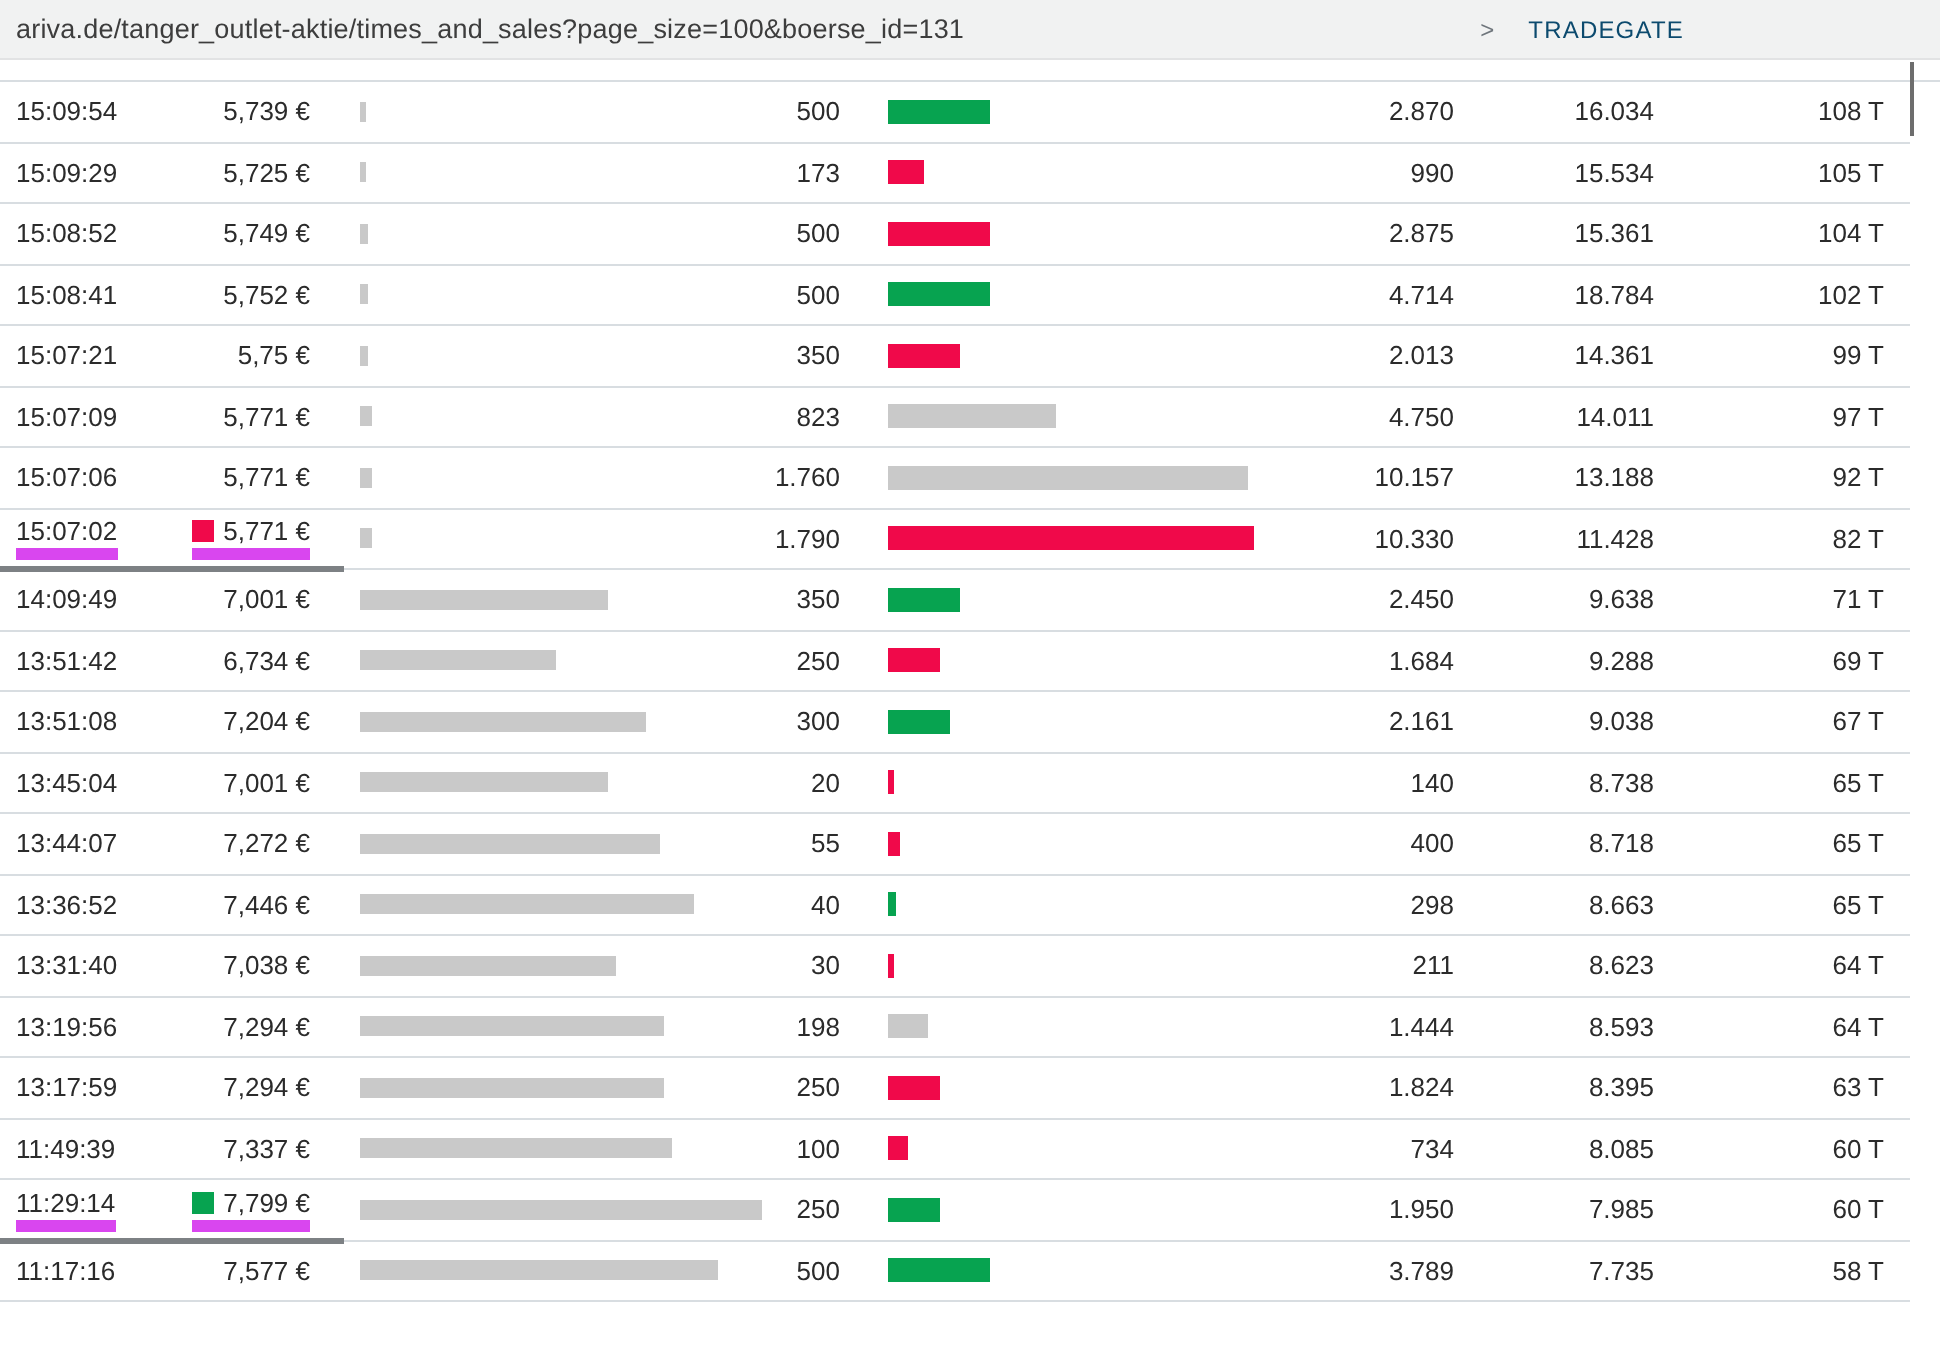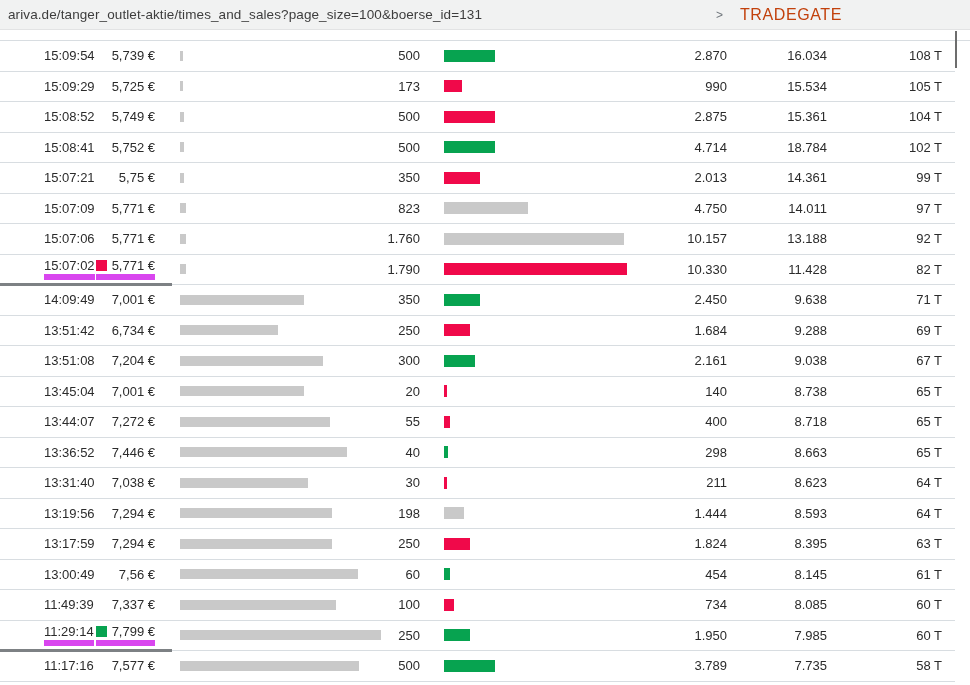--- a/index.html
+++ b/index.html
@@ -5,28 +5,28 @@
   * { margin:0; padding:0; box-sizing:border-box; }
   html,body { width:970px; height:685px; overflow:hidden; background:#fff;
               font-family:"Liberation Sans", sans-serif; }
   
   .topbar { position:relative; height:30px; background:#f1f2f2;
             border-bottom:1px solid #e2e3e4; display:flex; align-items:center; }
   .url { padding-left:8px; font-size:13.5px; color:#3d3d3d; letter-spacing:.1px; }
   .exchange { position:absolute; right:128px; top:0; height:30px;
               display:flex; align-items:center; gap:17px; cursor:pointer; }
   .chev { font-size:12px; color:#6f767c; }
-  .exname { font-size:16px; color:#c2410c; letter-spacing:.6px; }
+  .exname { font-size:12px; color:#0c4a6e; letter-spacing:.6px; }
   
   .table { position:relative; margin-top:10px; border-top:1px solid #d8dde1; }
   .row { position:relative; height:30.5px; border-bottom:1px solid #d8dde1;
          width:955px; font-size:13px; color:#2b2b2b; }
   .row span { white-space:nowrap; }
   .cell { position:absolute; top:0; height:100%; display:flex; align-items:center; }
-  .c-time   { left:8px;margin-left:36px; }
+  .c-time   { left:8px; }
   .c-price  { right:800px; justify-content:center; }
   .c-vol    { right:535px; justify-content:flex-end; }
   .c-turn   { right:228px; justify-content:flex-end; }
   .c-cumvol { right:128px; justify-content:flex-end;align-items:center; }
   .c-total  { right:13px;  justify-content:center; }
   .pricebar { position:absolute; left:180px; top:50%; transform:translateY(-50%);
               height:10px; background:var(--neutral); }
   .volbar   { position:absolute; left:444px; top:50%; transform:translateY(-50%);
               height:12px; }
   .marker { display:inline-block; width:11px; height:11px; margin-right:5px;
@@ -436,42 +436,20 @@
         <span>1.824</span>
       </span>
     <span class="cell c-cumvol">
         <span>8.395</span>
       </span>
     <span class="cell c-total">
         <span>63 T</span>
       </span>
   </div>
 
-  <div class="row">
-    <span class="cell c-time">
-        <span class="u">13:00:49</span>
-      </span>
-    <span class="cell c-price">
-      <span class="u pwrap"><span>7,56 €</span></span>
-    </span>
-    <span class="pricebar" style="width: 177.6px;"></span>
-    <span class="cell c-vol">
-        <span>60</span>
-      </span>
-    <span class="volbar" style="width: 6.1px; background: rgb(7, 163, 80);"></span>
-    <span class="cell c-turn">
-        <span>454</span>
-      </span>
-    <span class="cell c-cumvol">
-        <span>8.145</span>
-      </span>
-    <span class="cell c-total">
-        <span>61 T</span>
-      </span>
-  </div>
 
   <div class="row">
     <span class="cell c-time">
         <span class="u">11:49:39</span>
       </span>
     <span class="cell c-price">
       <span class="u pwrap"><span>7,337 €</span></span>
     </span>
     <span class="pricebar" style="width: 156.2px;"></span>
     <span class="cell c-vol">

